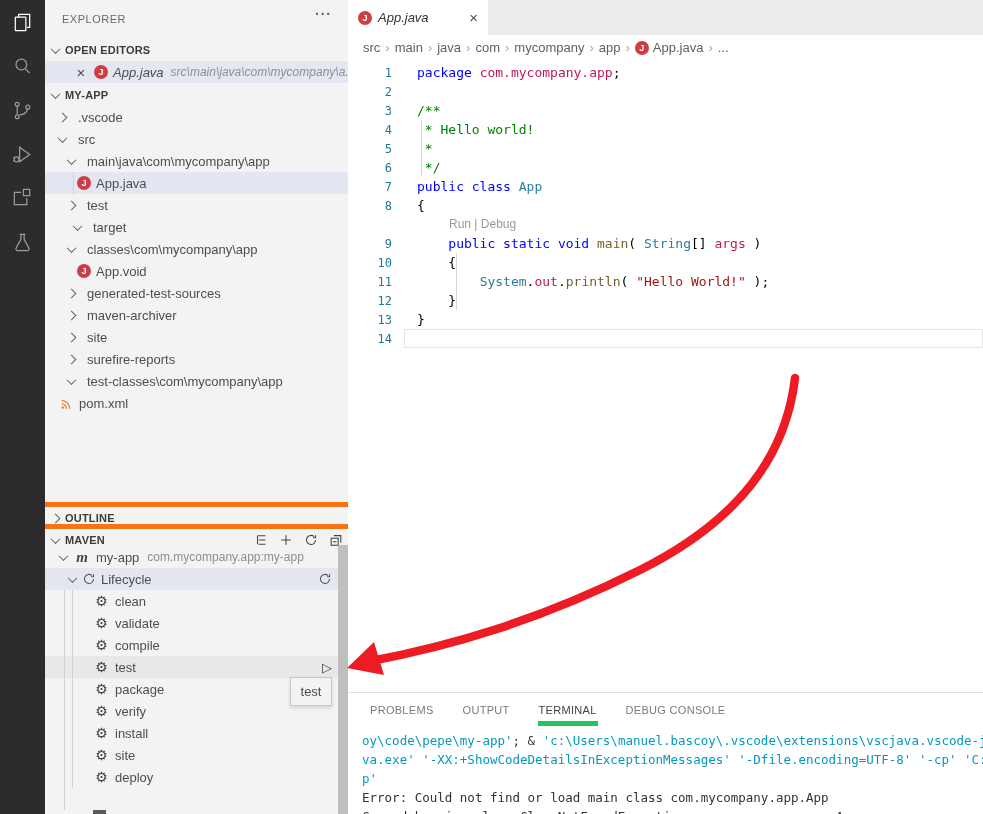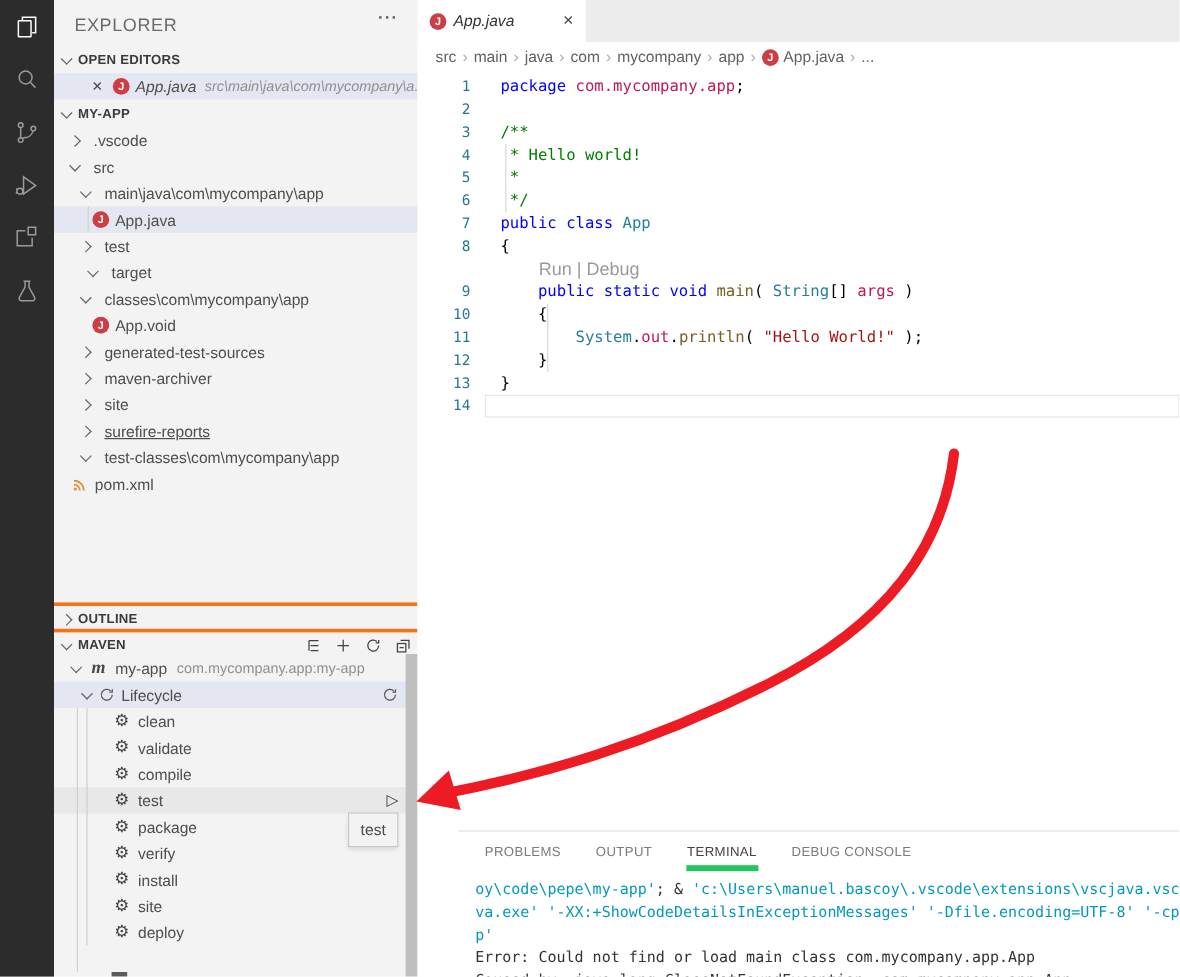--- a/index.html
+++ b/index.html
@@ -6,26 +6,26 @@
   body{width:983px;height:814px;position:relative;overflow:hidden;background:#fff;
        font-family:"Liberation Sans",sans-serif;-webkit-font-smoothing:antialiased;}
   
   .activitybar{position:absolute;left:0;top:0;width:45px;height:814px;background:#2c2c2c;}
   .ab-item{height:44px;display:flex;align-items:center;justify-content:center;color:#9b9b9b;cursor:pointer;}
   .ab-item.active{color:#ffffff;}
   .ab-item svg{display:block;}
   
   .sidebar{position:absolute;left:45px;top:0;width:303px;height:814px;background:#f3f3f3;
            font-size:13px;color:#4e4e4e;overflow:hidden;}
-  .sb-title{position:absolute;top:13px;left:17px;font-size:15px;color:#6a6a6a;letter-spacing:.5px;}
+  .sb-title{position:absolute;top:13px;left:17px;font-size:11px;color:#6a6a6a;letter-spacing:.5px;}
   .sb-more{position:absolute;top:6px;right:16px;font-size:14px;color:#616161;letter-spacing:1px;cursor:pointer;font-weight:bold;}
   .sec-header{position:absolute;left:0;right:0;height:22px;display:flex;align-items:center;
               font-weight:bold;font-size:11px;color:#3b3b3b;letter-spacing:.2px;cursor:pointer;}
   .sec-header .chev{margin:0 6px 0 7px;}
-  .bt{border-top:3px solid #f97316;}
+  .bt{border-top:5px solid #f97316;}
   .chev{display:inline-block;width:6px;height:6px;border-right:1.4px solid #646465;border-bottom:1.4px solid #646465;flex:none;}
   .chev.exp{transform:rotate(45deg) translate(-1px,-1px);}
   .chev.col{transform:rotate(-45deg);}
   .row{height:22px;display:flex;align-items:center;white-space:nowrap;cursor:pointer;}
   .row .lbl{margin-left:5px;}
   .row.sel{background:#e4e6f1;}
   .row.hov{background:#e8e8e8;}
   .jbadge{width:14px;height:14px;border-radius:50%;background:#cc3e44;color:#fff;font-size:9px;font-weight:bold;
           display:inline-flex;align-items:center;justify-content:center;flex:none;font-style:normal;}
   .gear{font-family:"DejaVu Sans",sans-serif;font-size:14px;color:#424242;width:17px;text-align:center;flex:none;line-height:1;}
@@ -51,28 +51,28 @@
   .tab-label{font-style:italic;font-size:13px;color:#333;}
   .tab-close{color:#4c4c4c;font-size:15px;margin-left:auto;cursor:pointer;}
   .breadcrumbs{height:25px;display:flex;align-items:center;padding-left:15px;font-size:13px;color:#616161;}
   .bc-item{cursor:pointer;display:inline-flex;align-items:center;gap:4px;}
   .bc-sep{color:#a9a9a9;margin:0 5px;font-size:13px;}
   .code{position:absolute;top:60px;left:0;right:0;height:632px;font-family:"DejaVu Sans Mono",monospace;
         font-size:13px;padding-top:3px;overflow:hidden;}
   .cl{height:19px;line-height:19px;white-space:pre;position:relative;}
   .cl .num{display:inline-block;width:44px;text-align:right;color:#237893;margin-right:25px;font-size:12px;}
   .lens{height:19px;line-height:19px;padding-left:101px;font-family:"Liberation Sans",sans-serif;
-        font-size:15px;color:#999;}
+        font-size:12px;color:#999;}
   .lens span.lk{cursor:pointer;}
   .kw{color:#0000ff}.ty{color:#267f99}.fn{color:#795e26}.var{color:#be185d}.str{color:#a31515}
   .cm{color:#008000}.pl{color:#000}
   .curbox{position:absolute;left:56px;right:0;top:0;height:17px;border:1px solid #e5e5e5;}
   .cg{position:absolute;width:1px;background:#d8d8d8;}
   
-  .panel{position:absolute;left:0;right:0;top:692px;bottom:0;background:#fff;border-top:1px solid #e0e0e0;margin-left:34px;}
+  .panel{position:absolute;left:0;right:0;top:692px;bottom:0;background:#fff;border-top:1px solid #e0e0e0;}
   .ptabs{height:34px;display:flex;align-items:flex-start;padding-left:21px;gap:27px;font-size:11px;
          color:#7a7a7a;letter-spacing:.3px;}
   .ptab{padding:11px 1px 5px;cursor:pointer;border-bottom:1px solid transparent;}
   .ptab.active{color:#424242;border-bottom:5px solid #22c55e;}
   .term{padding:4px 0 0 14px;font-family:"DejaVu Sans Mono",monospace;font-size:12.5px;line-height:19px;
         white-space:pre;overflow:hidden;height:84px;}
   .tcyan{color:#0598bc}.tplain{color:#333}
   
   .arrow-svg{position:absolute;left:0;top:0;z-index:50;pointer-events:none;}
 </style>
@@ -179,21 +179,21 @@
         <span class="lbl">generated-test-sources</span>
       </div>
       <div class="row" style="padding-left: 23px;">
         <span class="chev col" style="margin-right: 7px;"></span>
         <span class="lbl">maven-archiver</span>
       </div>
       <div class="row" style="padding-left: 23px;">
         <span class="chev col" style="margin-right: 7px;"></span>
         <span class="lbl">site</span>
       </div>
-      <div class="row" style="padding-left: 23px; text-decoration: underline;">
+      <div class="row" style="padding-left: 23px;">
         <span class="chev col" style="margin-right: 7px;"></span>
         <span class="lbl">surefire-reports</span>
       </div>
       <div class="row" style="padding-left: 23px;">
         <span class="chev exp" style="margin-right: 7px;"></span>
         <span class="lbl">test-classes\com\mycompany\app</span>
       </div>
       <div class="row" style="padding-left: 14px;">
         <span style="display: inline-flex;">
           <svg width="15" height="15" viewBox="0 0 16 16">

